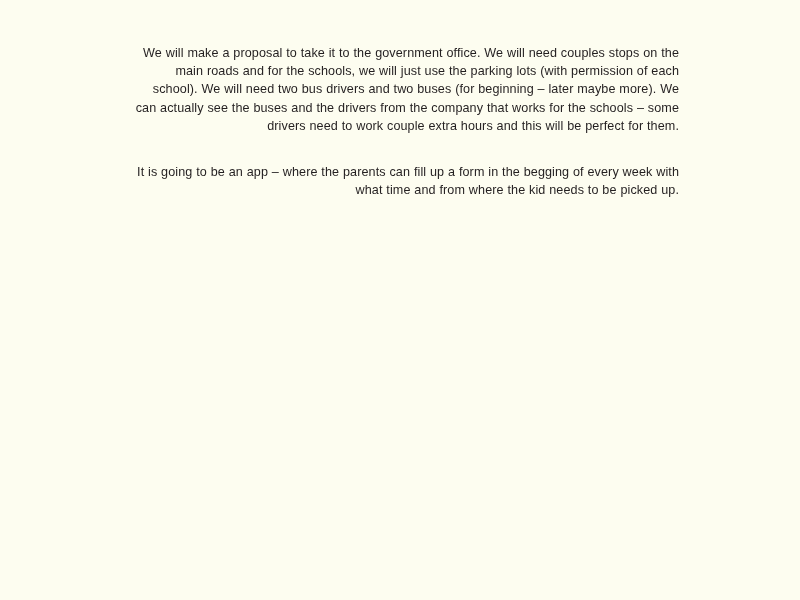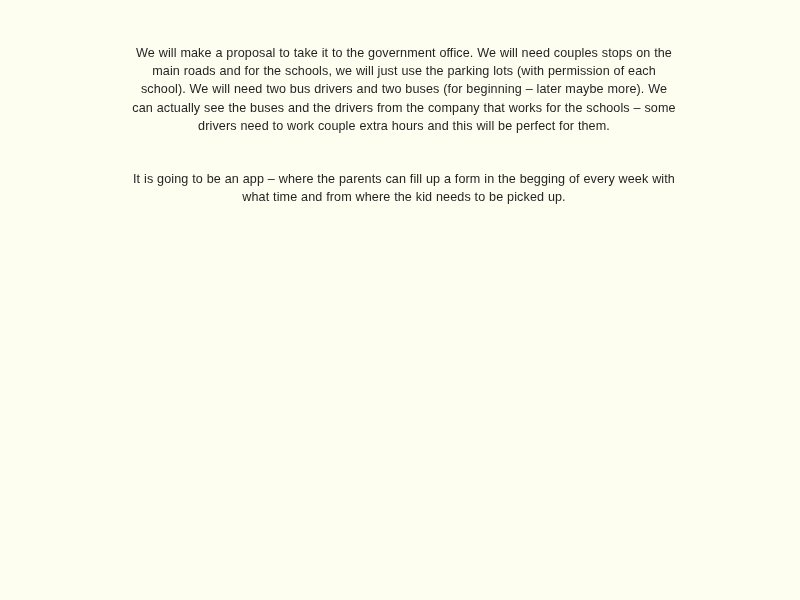--- a/index.html
+++ b/index.html
@@ -25,26 +25,26 @@
     left: 129px;
     top: 44px;
     width: 550px;
   }
   .para {
     color: #231f20;
     font-size: 12.6px;
     line-height: 18.2px;
     letter-spacing: 0.1px;
     margin: 0;
-    text-align: center;
+    text-align: right;
     white-space: pre-wrap;
     word-spacing: 0.2px;
   }
   .para + .para {
-    margin-top: 35px;
+    margin-top: 28px;
   }
 </style>
 </head>
 <body>
 
 <div class="page">
   <div class="content">
     <p class="para">We will make a proposal to take it to the government office. We will need couples stops on the main roads and for the schools, we will just use the parking lots (with permission of each school). We will need two bus drivers and two buses (for beginning – later maybe more). We can actually see the buses and the drivers from the company that works for the schools – some drivers need to work couple extra hours and this will be perfect for them.</p>
     <p class="para">It is going to be an app – where the parents can fill up a form in the begging of every week with what time and from where the kid needs to be picked up.</p>
   </div>

